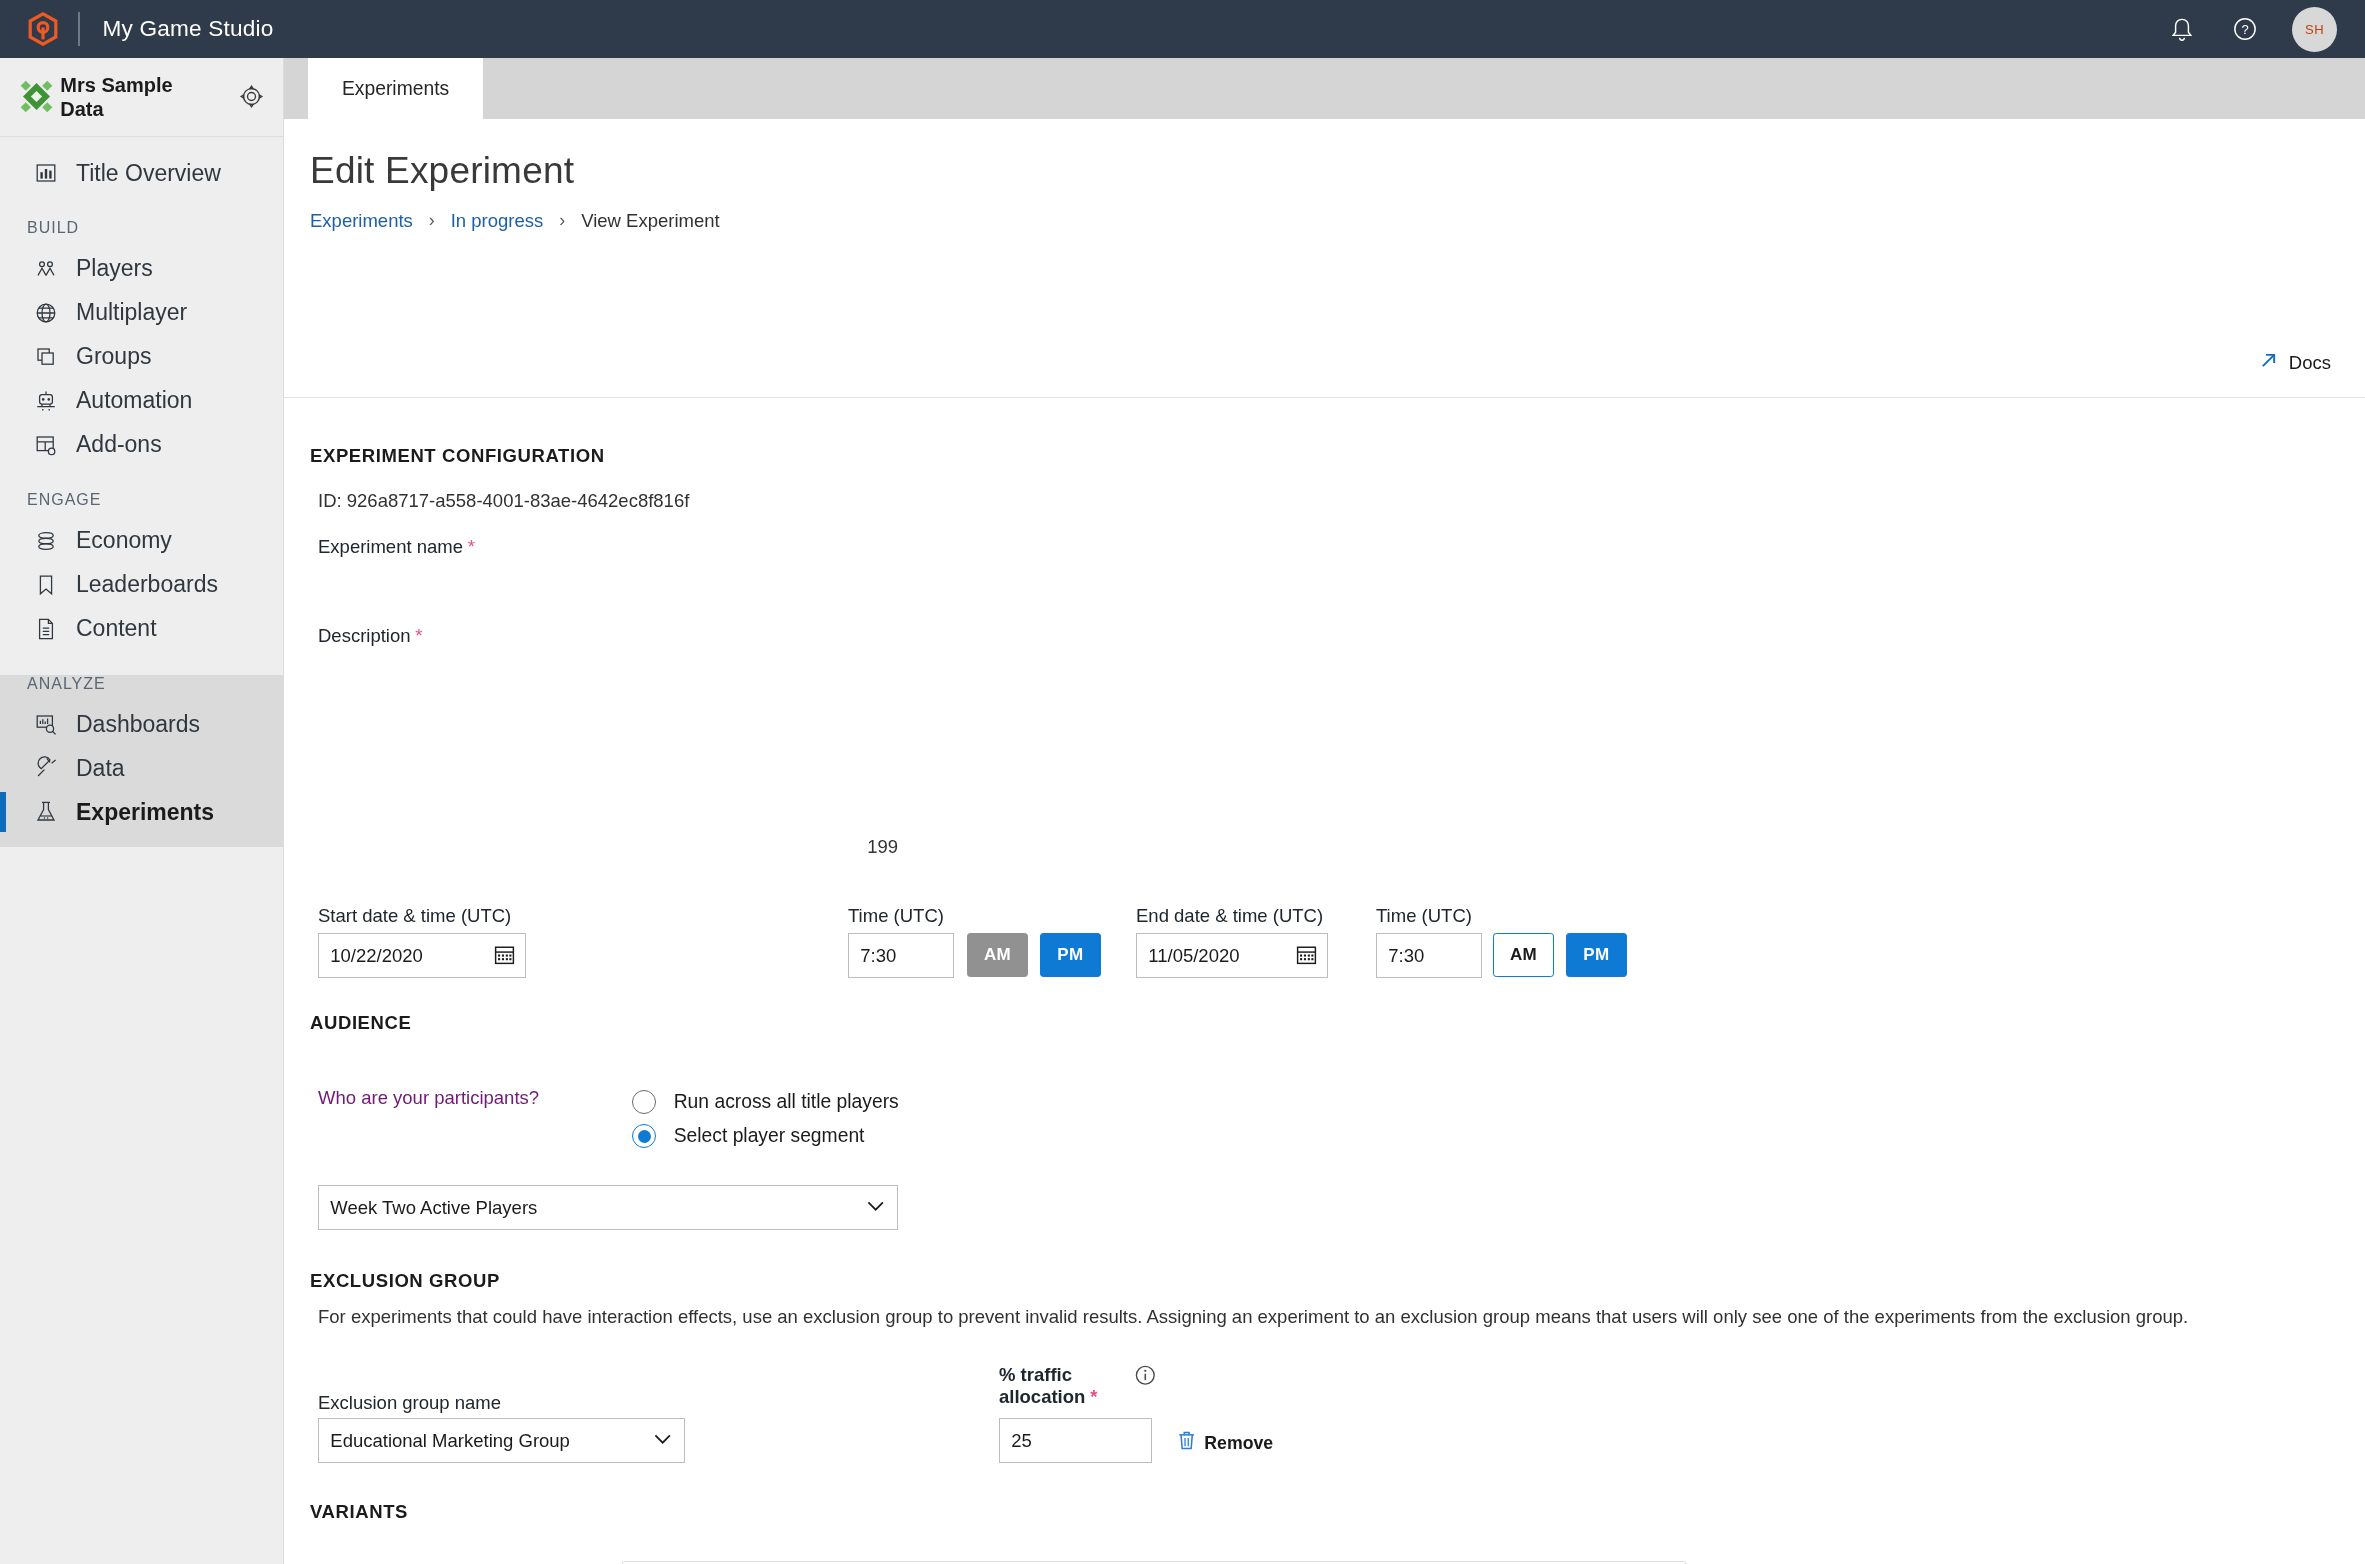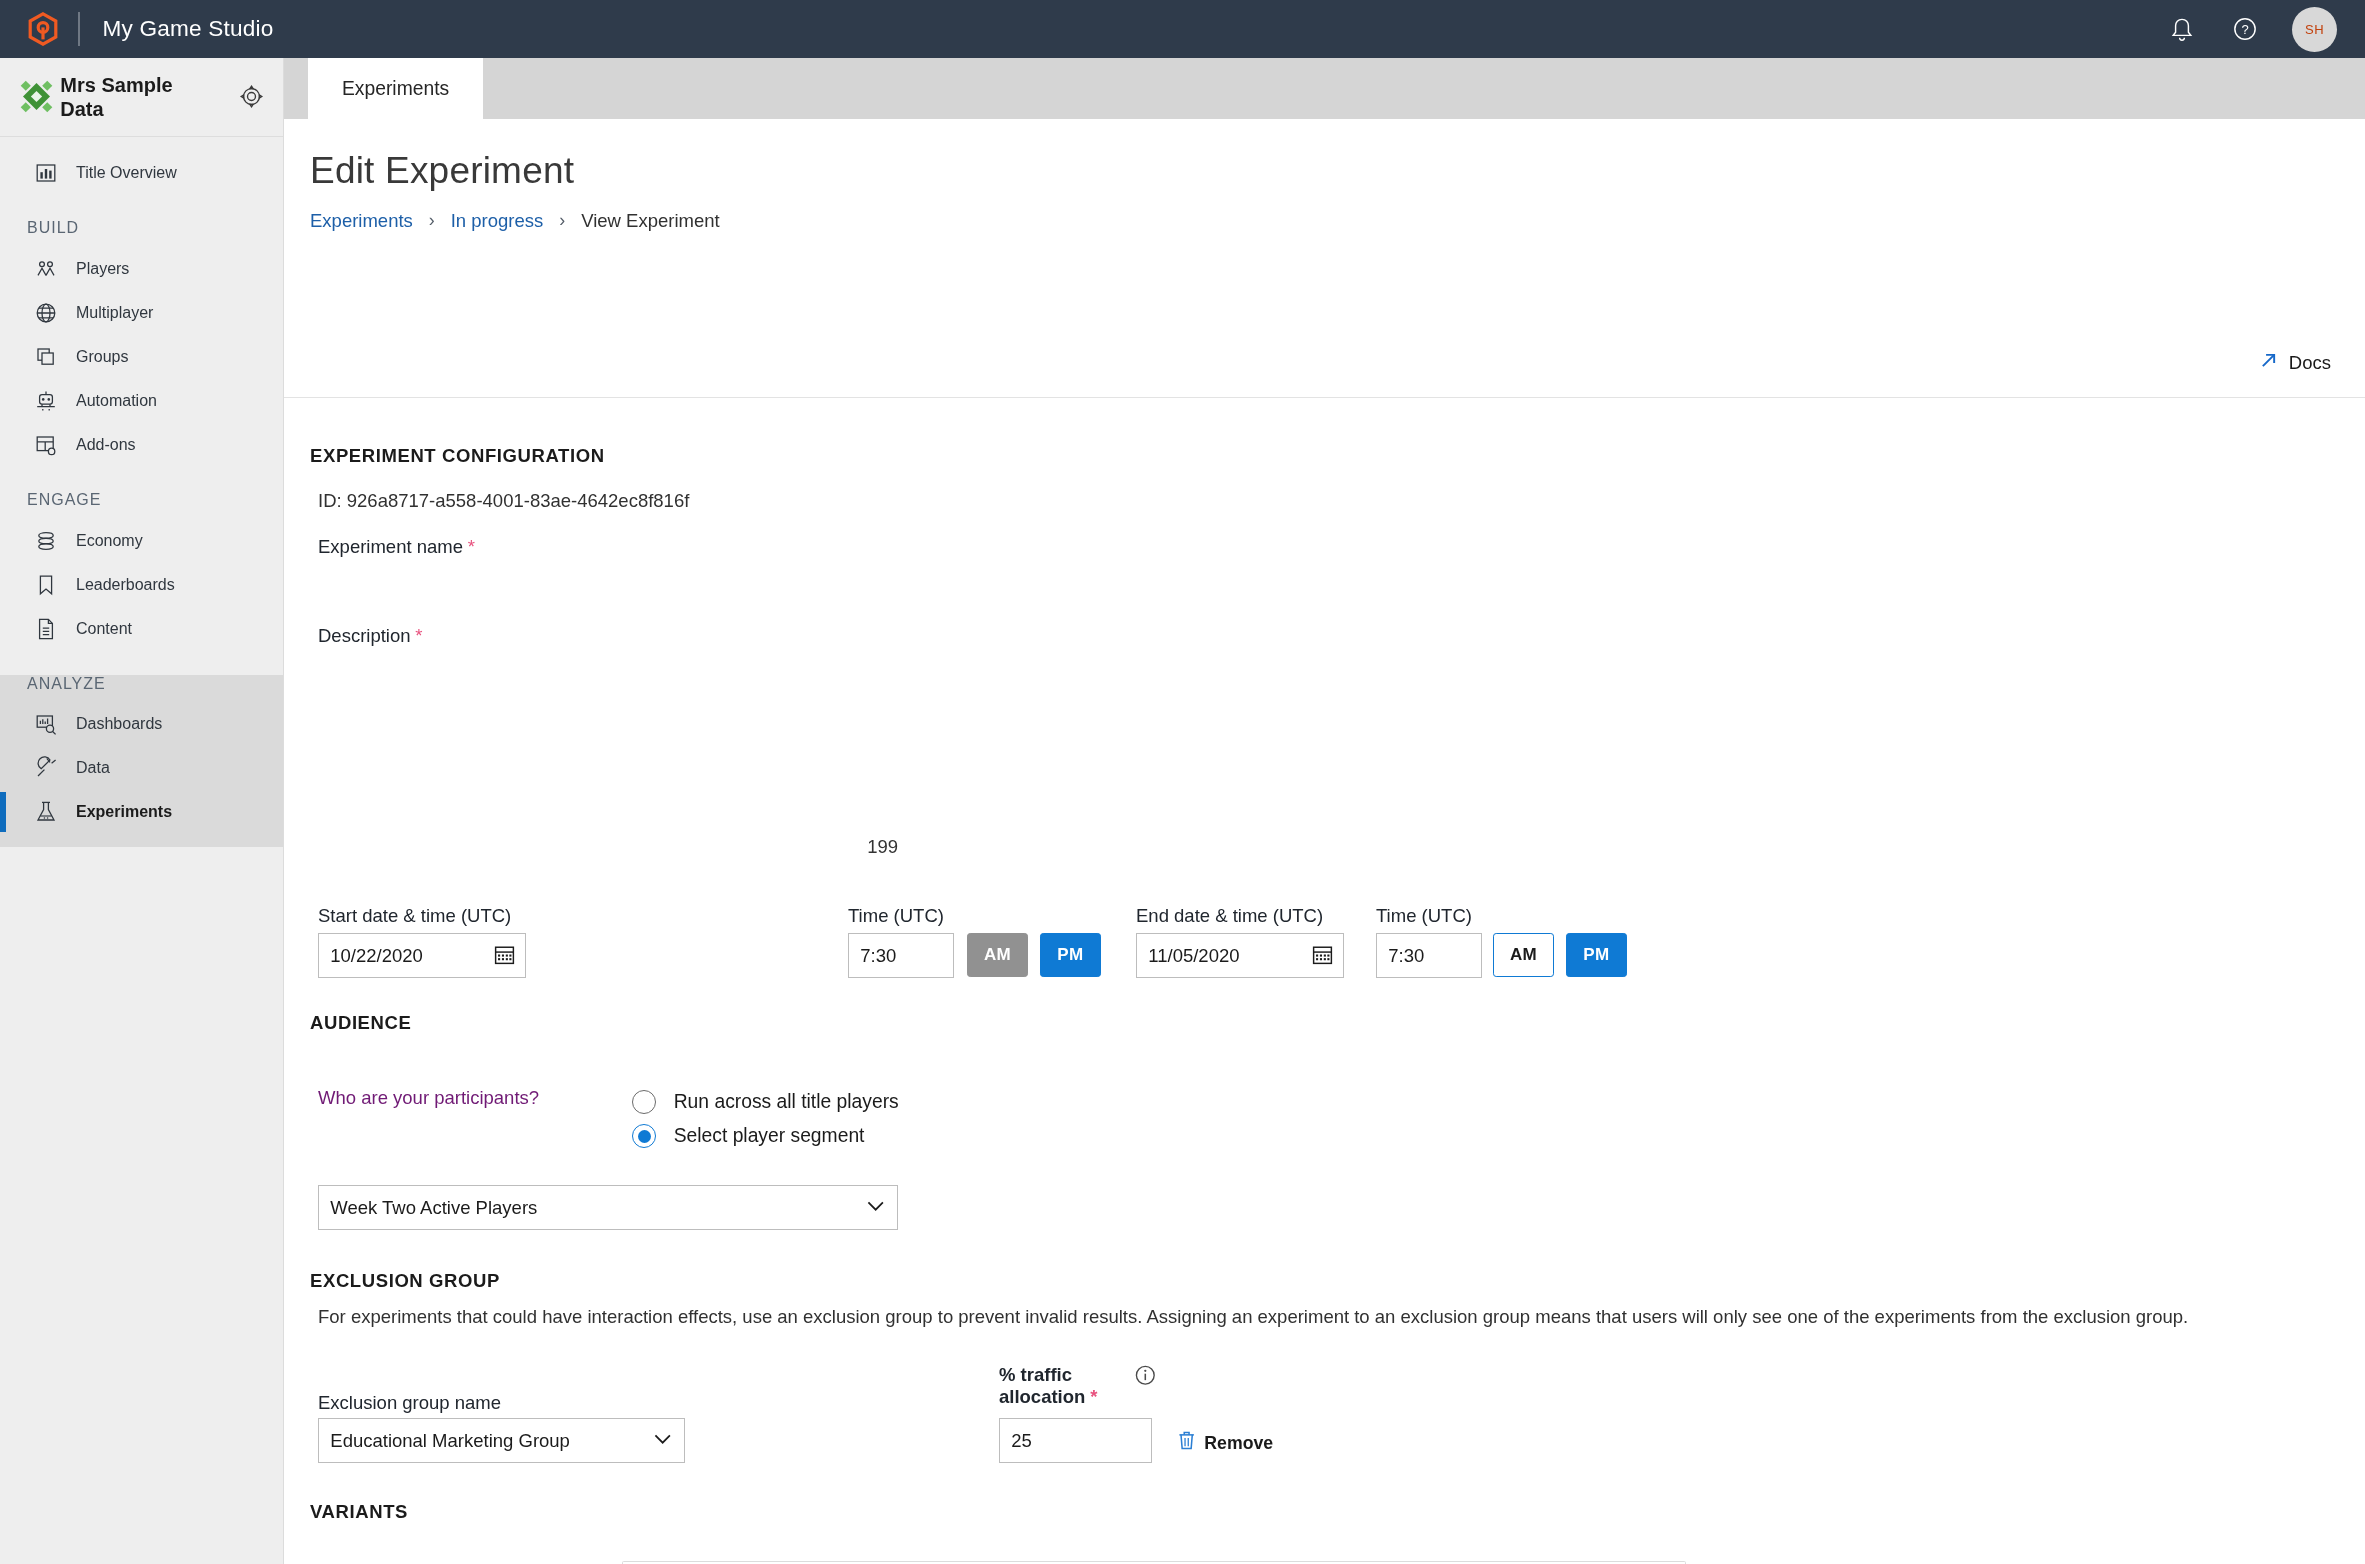--- a/index.html
+++ b/index.html
@@ -64,21 +64,21 @@
   .nav-item {
     display: flex; align-items: center;
     height: 44px;
     padding-left: 34px;
     cursor: pointer;
     position: relative;
   }
   .nav-item .nav-icon { width: 26px; flex: 0 0 26px; display:flex; align-items:center; justify-content:flex-start; }
   .nav-item .nav-label {
     margin-left: 16px;
-    font-size: 16px; color: #30373f; font-weight: 400;
+    font-size: 23px; color: #30373f; font-weight: 400;
     white-space: nowrap;
   }
   .nav-section {
     font-size: 16px; letter-spacing: 1px;
     color: #5a6673; font-weight: 400;
     padding-left: 27px;
     margin-top: 24px; margin-bottom: 9.7px;
   }
   .nav-group-active { background: #dadada; padding-bottom: 13px; }
   .nav-item.active { background: transparent; }
@@ -475,21 +475,21 @@
       </span>
     </div>
 
     <div class="field-label" style="position:absolute; top:786px; left:564px;">Time (UTC)</div>
     <input class="txt-input" type="text" style="position: absolute; top: 814px; left: 564px; width: 106px; height: 45px;" value="7:30">
     <div class="ampm grey" style="position:absolute; top:814px; left:683px;">AM</div>
     <div class="ampm blue" style="position:absolute; top:814px; left:756px;">PM</div>
 
     <div class="field-label" style="position:absolute; top:786px; left:852px;">End date &amp; time (UTC)</div>
     <div class="cal-wrap" style="position:absolute; top:814px; left:852px;">
-      <input class="txt-input" type="text" style="width: 208px; height: 45px; padding-right: 39px;" value="11/05/2020">
+      <input class="txt-input" type="text" style="width: 192px; height: 45px; padding-right: 39px;" value="11/05/2020">
       <span class="cal-icon">
         <svg width="21" height="21" viewBox="0 0 26 26">
           <rect x="2" y="4" width="22" height="20" fill="none" stroke="#1b1b1b" stroke-width="1.8"></rect>
           <path d="M2 10 h22" stroke="#1b1b1b" stroke-width="1.8"></path>
           <g fill="#1b1b1b">
             <rect x="5" y="13" width="2.6" height="2.6"></rect>
               <rect x="9.8" y="13" width="2.6" height="2.6"></rect>
             <rect x="14.6" y="13" width="2.6" height="2.6"></rect>
               <rect x="19" y="13" width="2.6" height="2.6"></rect>
             <rect x="5" y="17.5" width="2.6" height="2.6"></rect>

